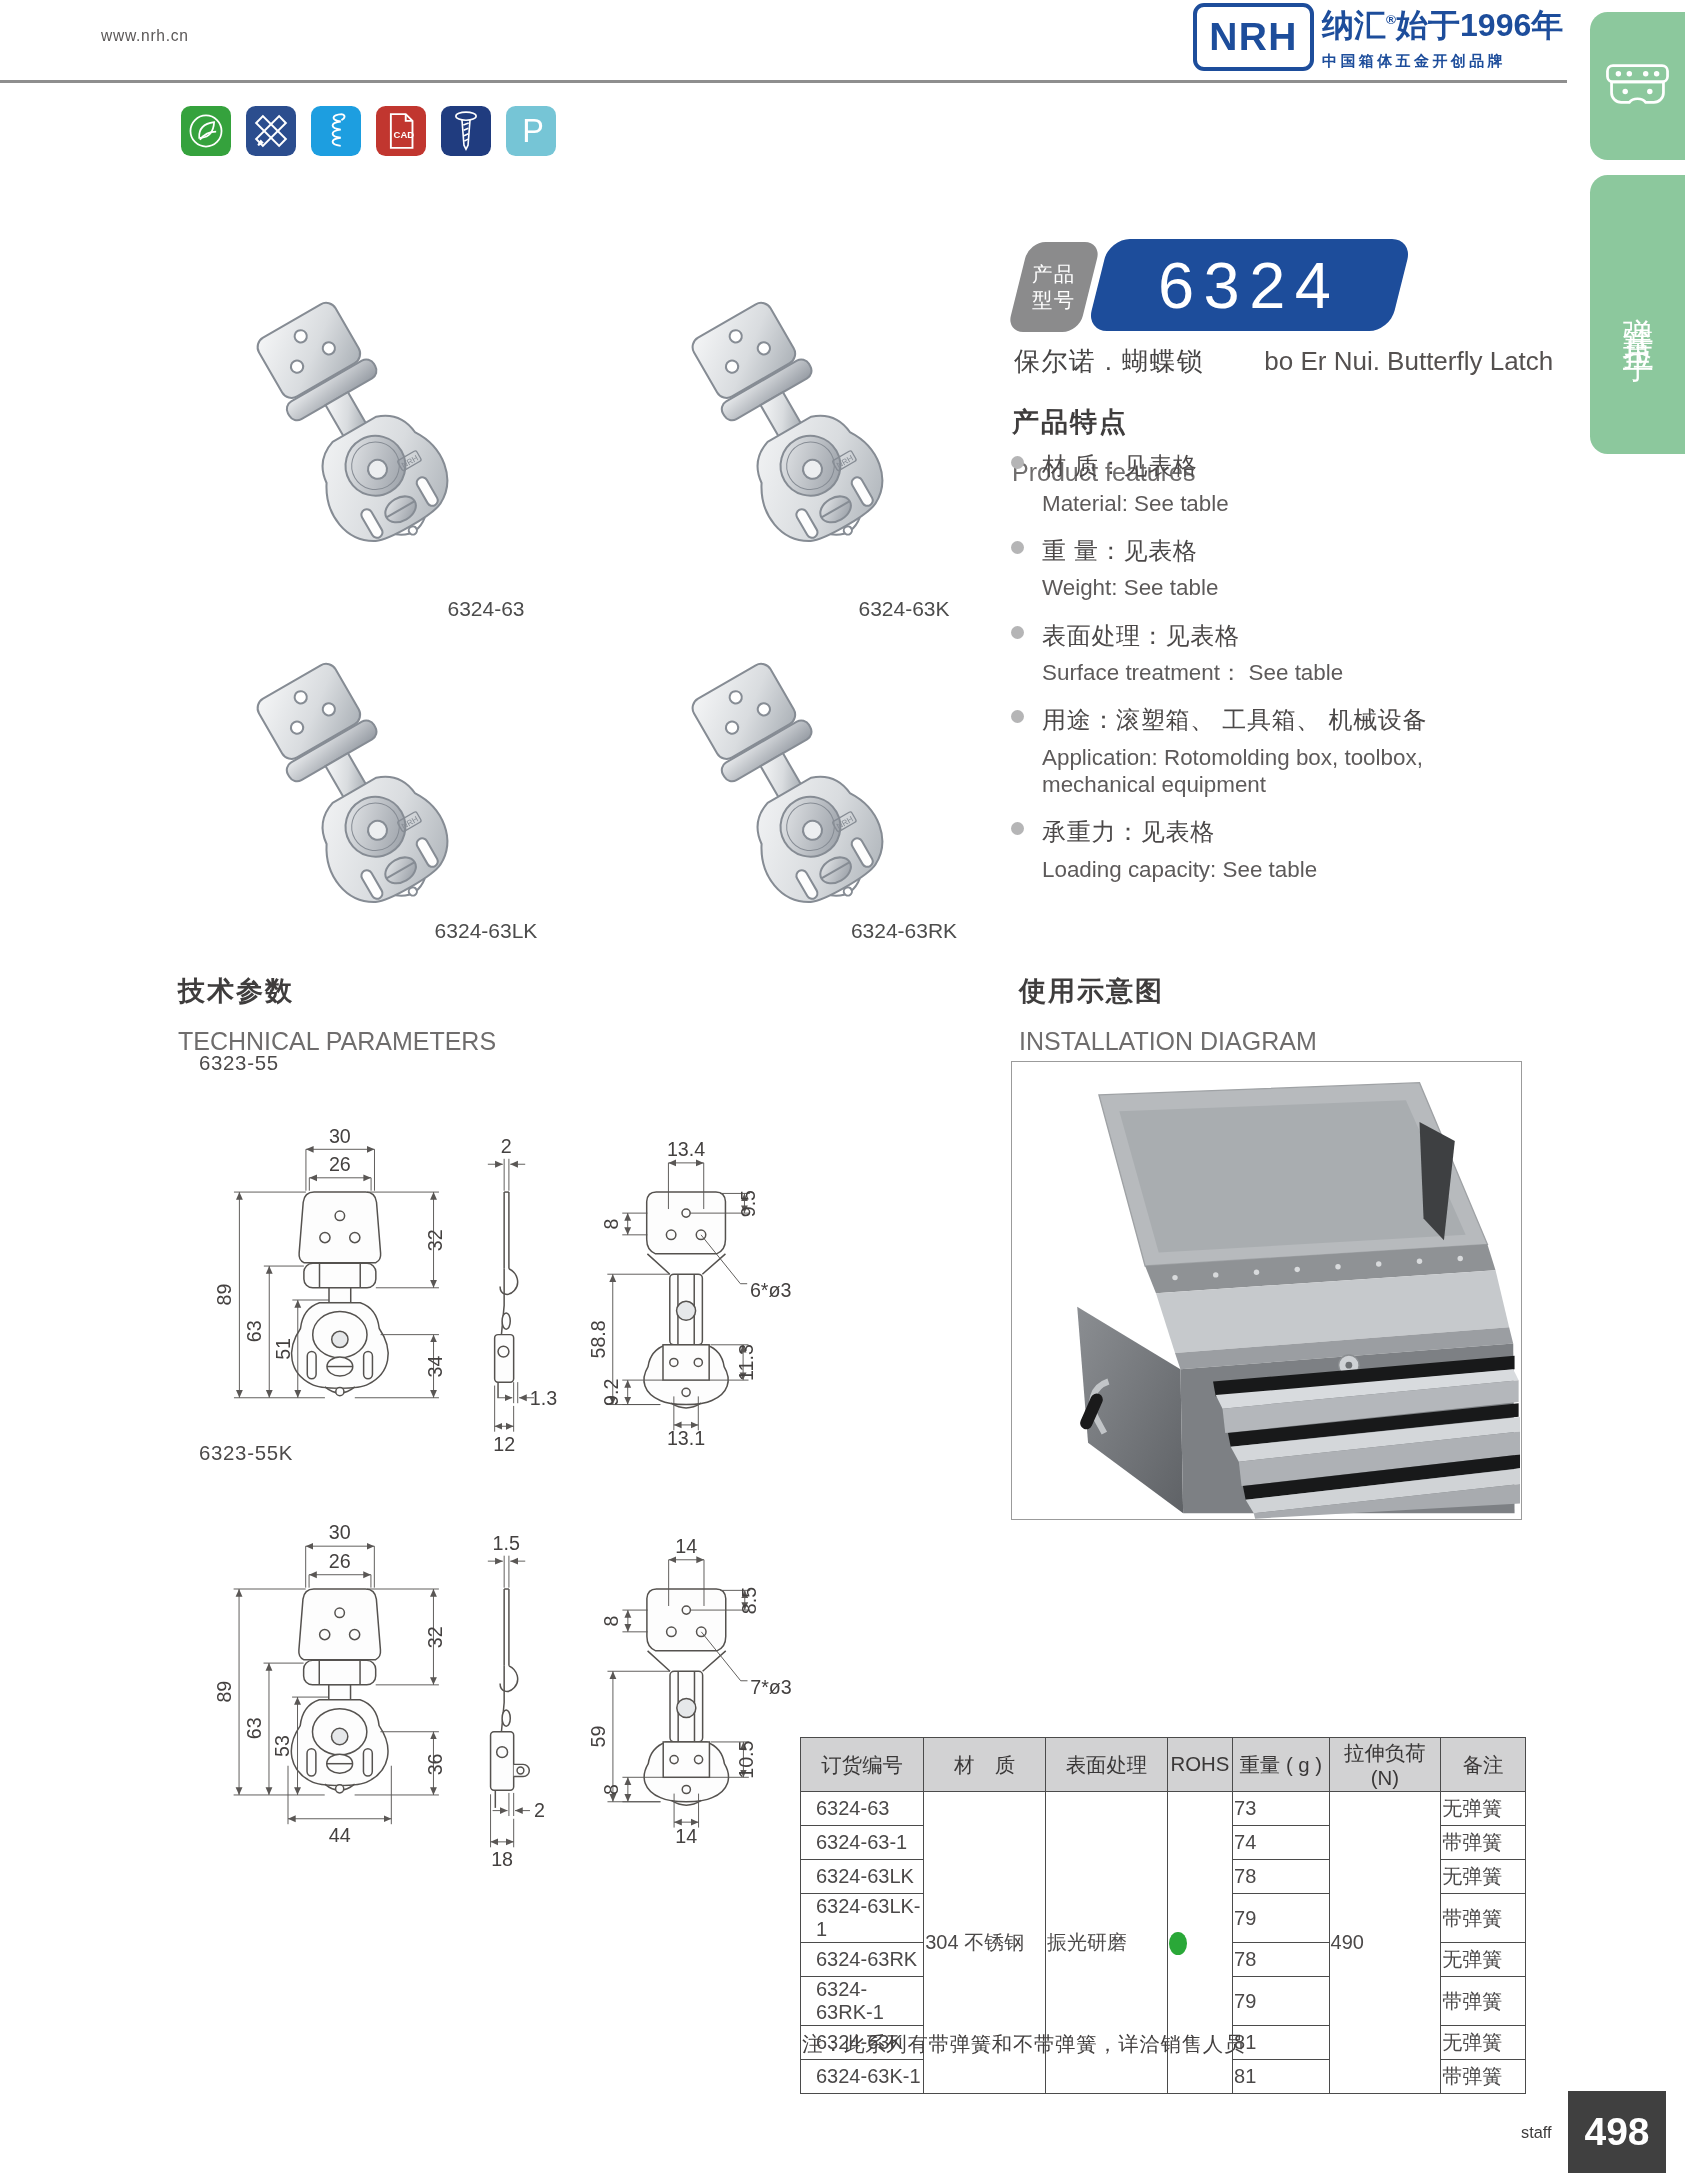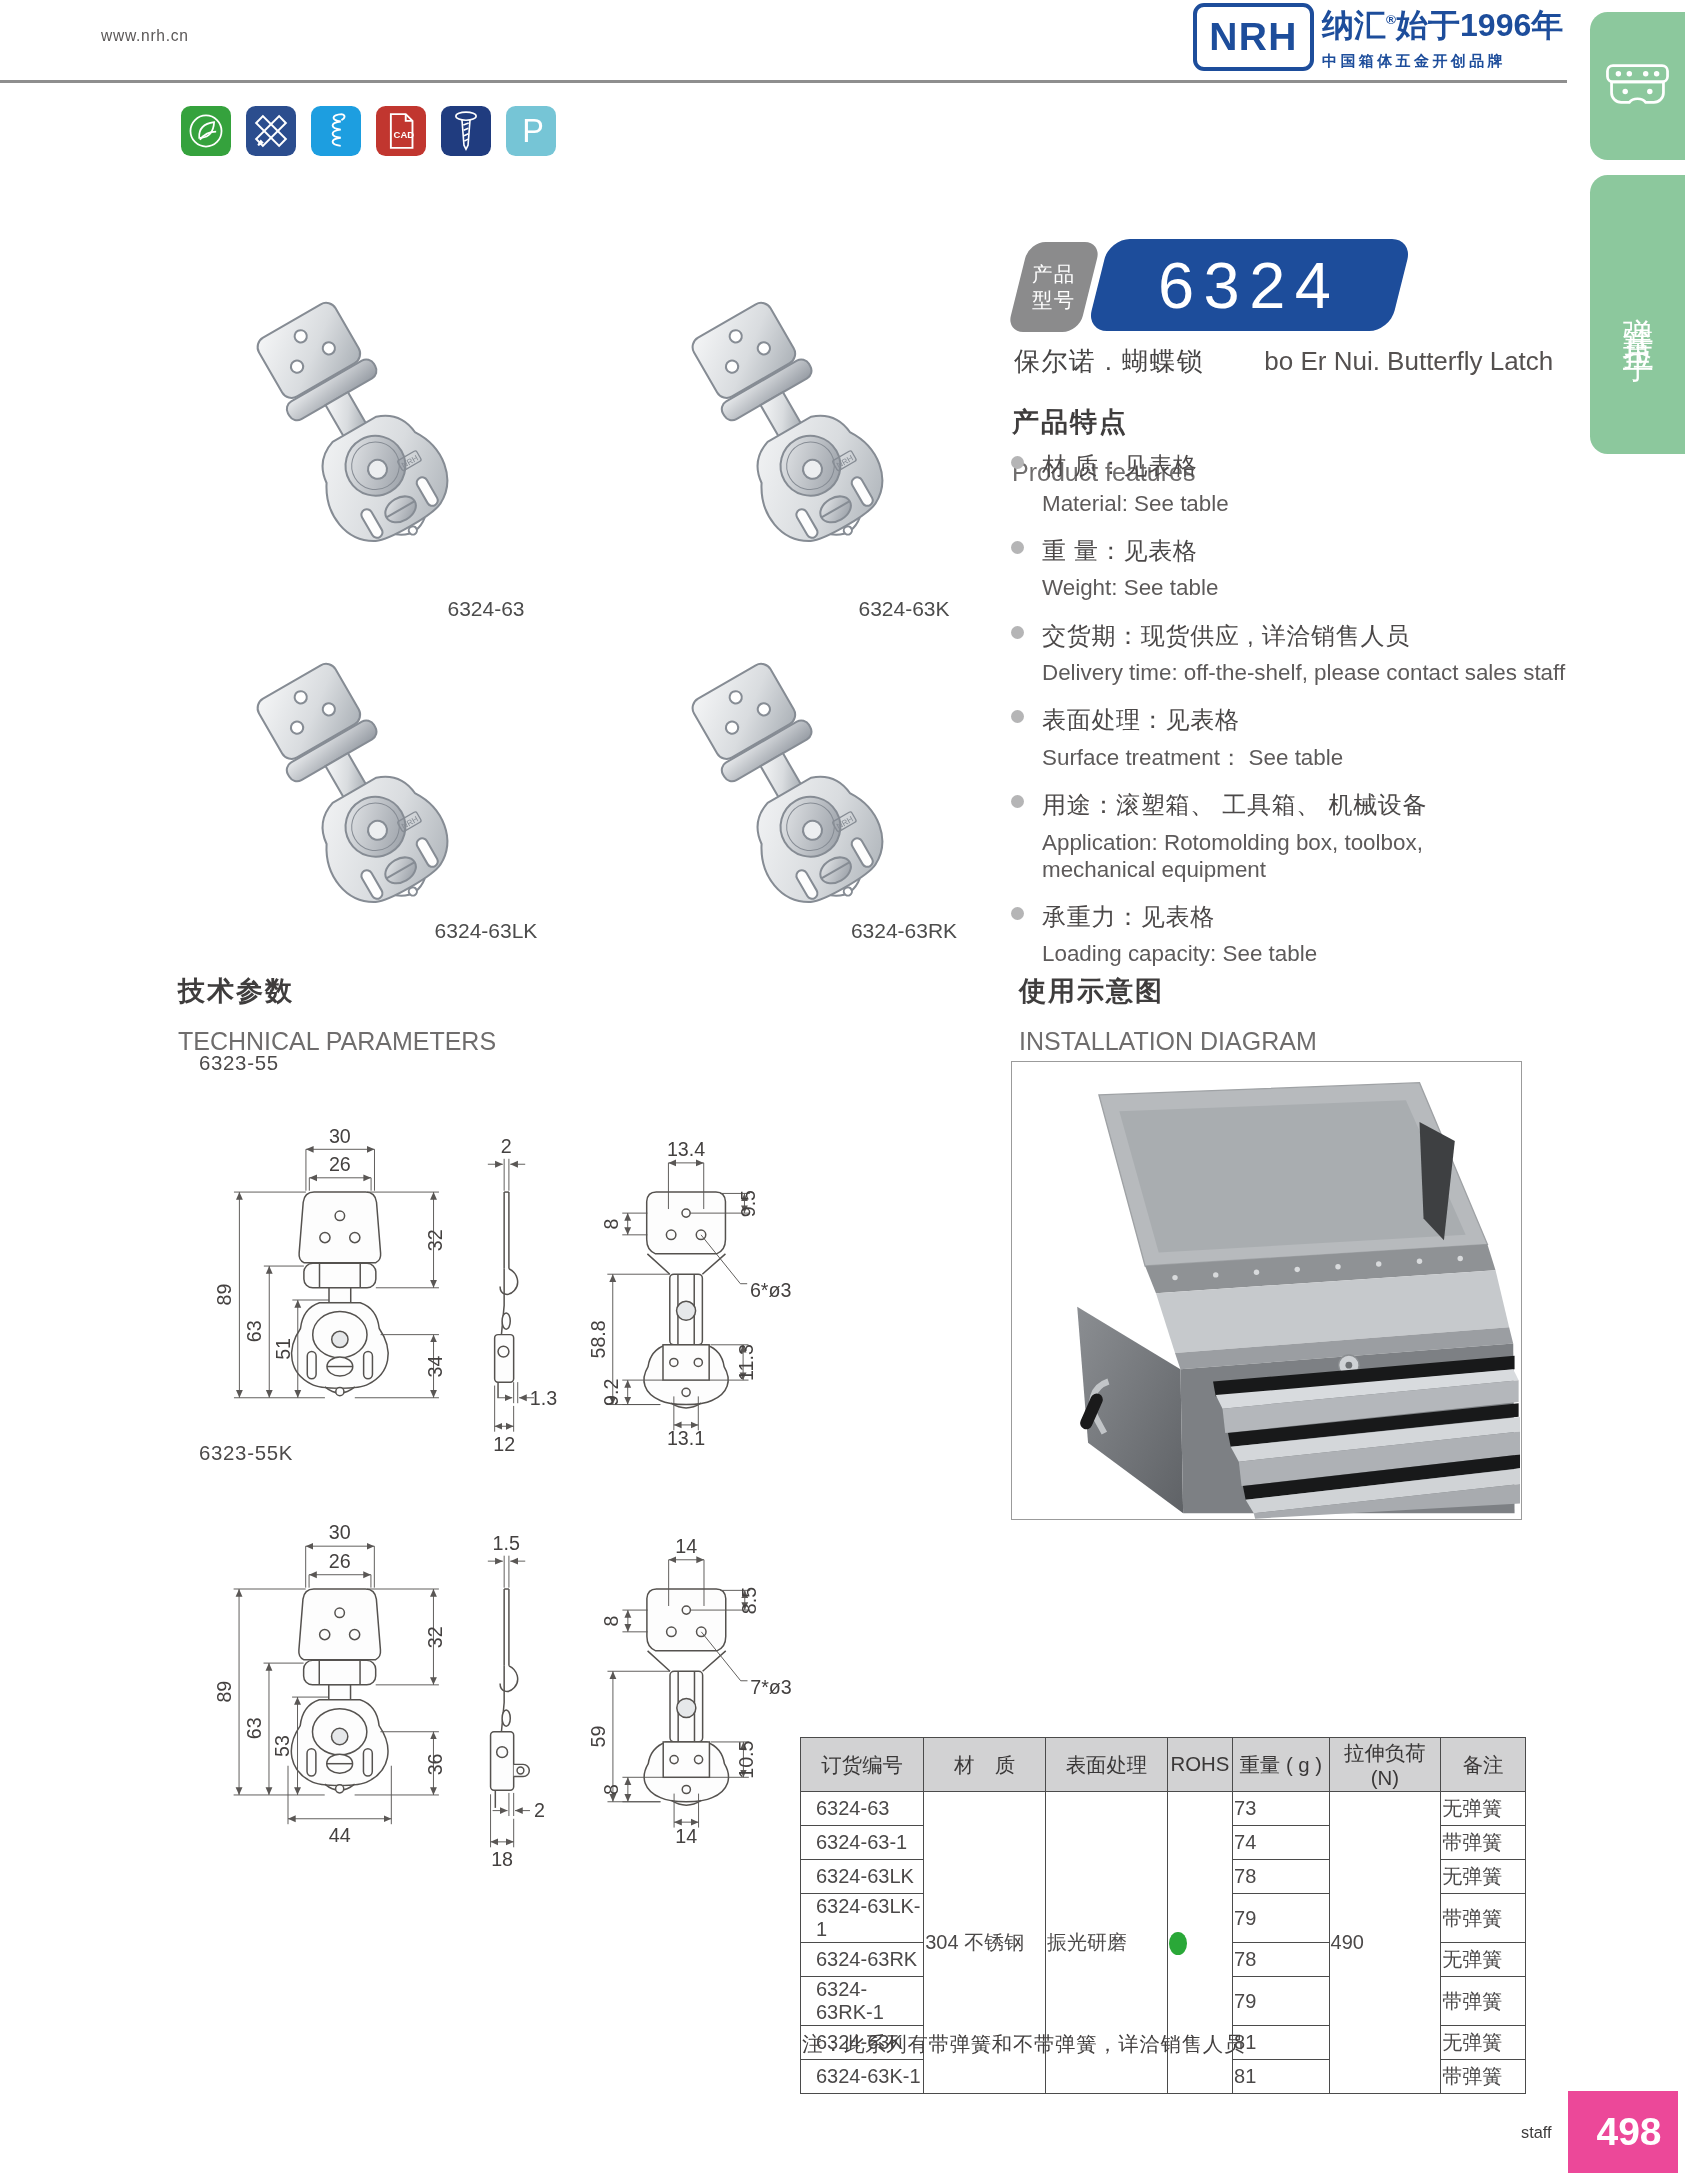--- a/index.html
+++ b/index.html
@@ -52,21 +52,21 @@
   .tblwrap{left:800px;top:1737px;width:726px;}
   table{border-collapse:collapse;width:100%;table-layout:fixed;}
   th,td{border:1.4px solid #4b4b4b;}
   th{height:35px;background:#d2d2d3;font-size:20.4px;font-weight:400;color:#3a3838;}
   td{height:31px;font-size:20px;color:#4b4949;text-align:left;}
   td.ord{text-align:left;padding-left:15px;}
   .dot{display:inline-block;width:17.7px;height:23px;border-radius:50%;background:#2aa838;vertical-align:middle;}
   .note{left:802px;top:2030px;font-size:20.4px;color:#434040;letter-spacing:0.7px;}
   
   .pglbl{left:1521px;top:2123px;font-size:16.3px;color:#3c3a3a;}
-  .pgbox{left:1568px;top:2091px;width:98px;height:82px;background:#ec4899;display:flex;align-items:center;justify-content:center;padding-left:12px;}
+  .pgbox{left:1568px;top:2091px;width:98px;height:82px;background:#404040;display:flex;align-items:center;justify-content:center;}
   .pgbox div{color:#fff;font-size:39px;font-weight:bold;}
   
   svg text.dm{font-size:29px;fill:#444140;}
   .dlabel{font-size:20.4px;color:#4c4a4a;letter-spacing:0.7px;}
 </style>
 </head>
 <body>
 
 <div class="page">
 
@@ -219,25 +219,20 @@
       <div class="fcn">材  质：见表格</div>
         <div class="fen">Material: See table</div>
       </div>
     <div class="fitem">
         <div class="fdot"></div>
       <div class="fcn">重  量：见表格</div>
         <div class="fen">Weight: See table</div>
       </div>
     <div class="fitem">
         <div class="fdot"></div>
-      <div class="fcn">交货期：现货供应 , 详洽销售人员</div>
-        <div class="fen">Delivery time: off-the-shelf, please contact sales staff</div>
-      </div>
-    <div class="fitem">
-        <div class="fdot"></div>
       <div class="fcn">表面处理：见表格</div>
         <div class="fen">Surface treatment：  See table</div>
       </div>
     <div class="fitem">
         <div class="fdot"></div>
       <div class="fcn">用途：滚塑箱、 工具箱、 机械设备</div>
         <div class="fen">Application: Rotomolding box, toolbox,</div>
       <div class="fen">mechanical equipment</div>
       </div>
     <div class="fitem">

